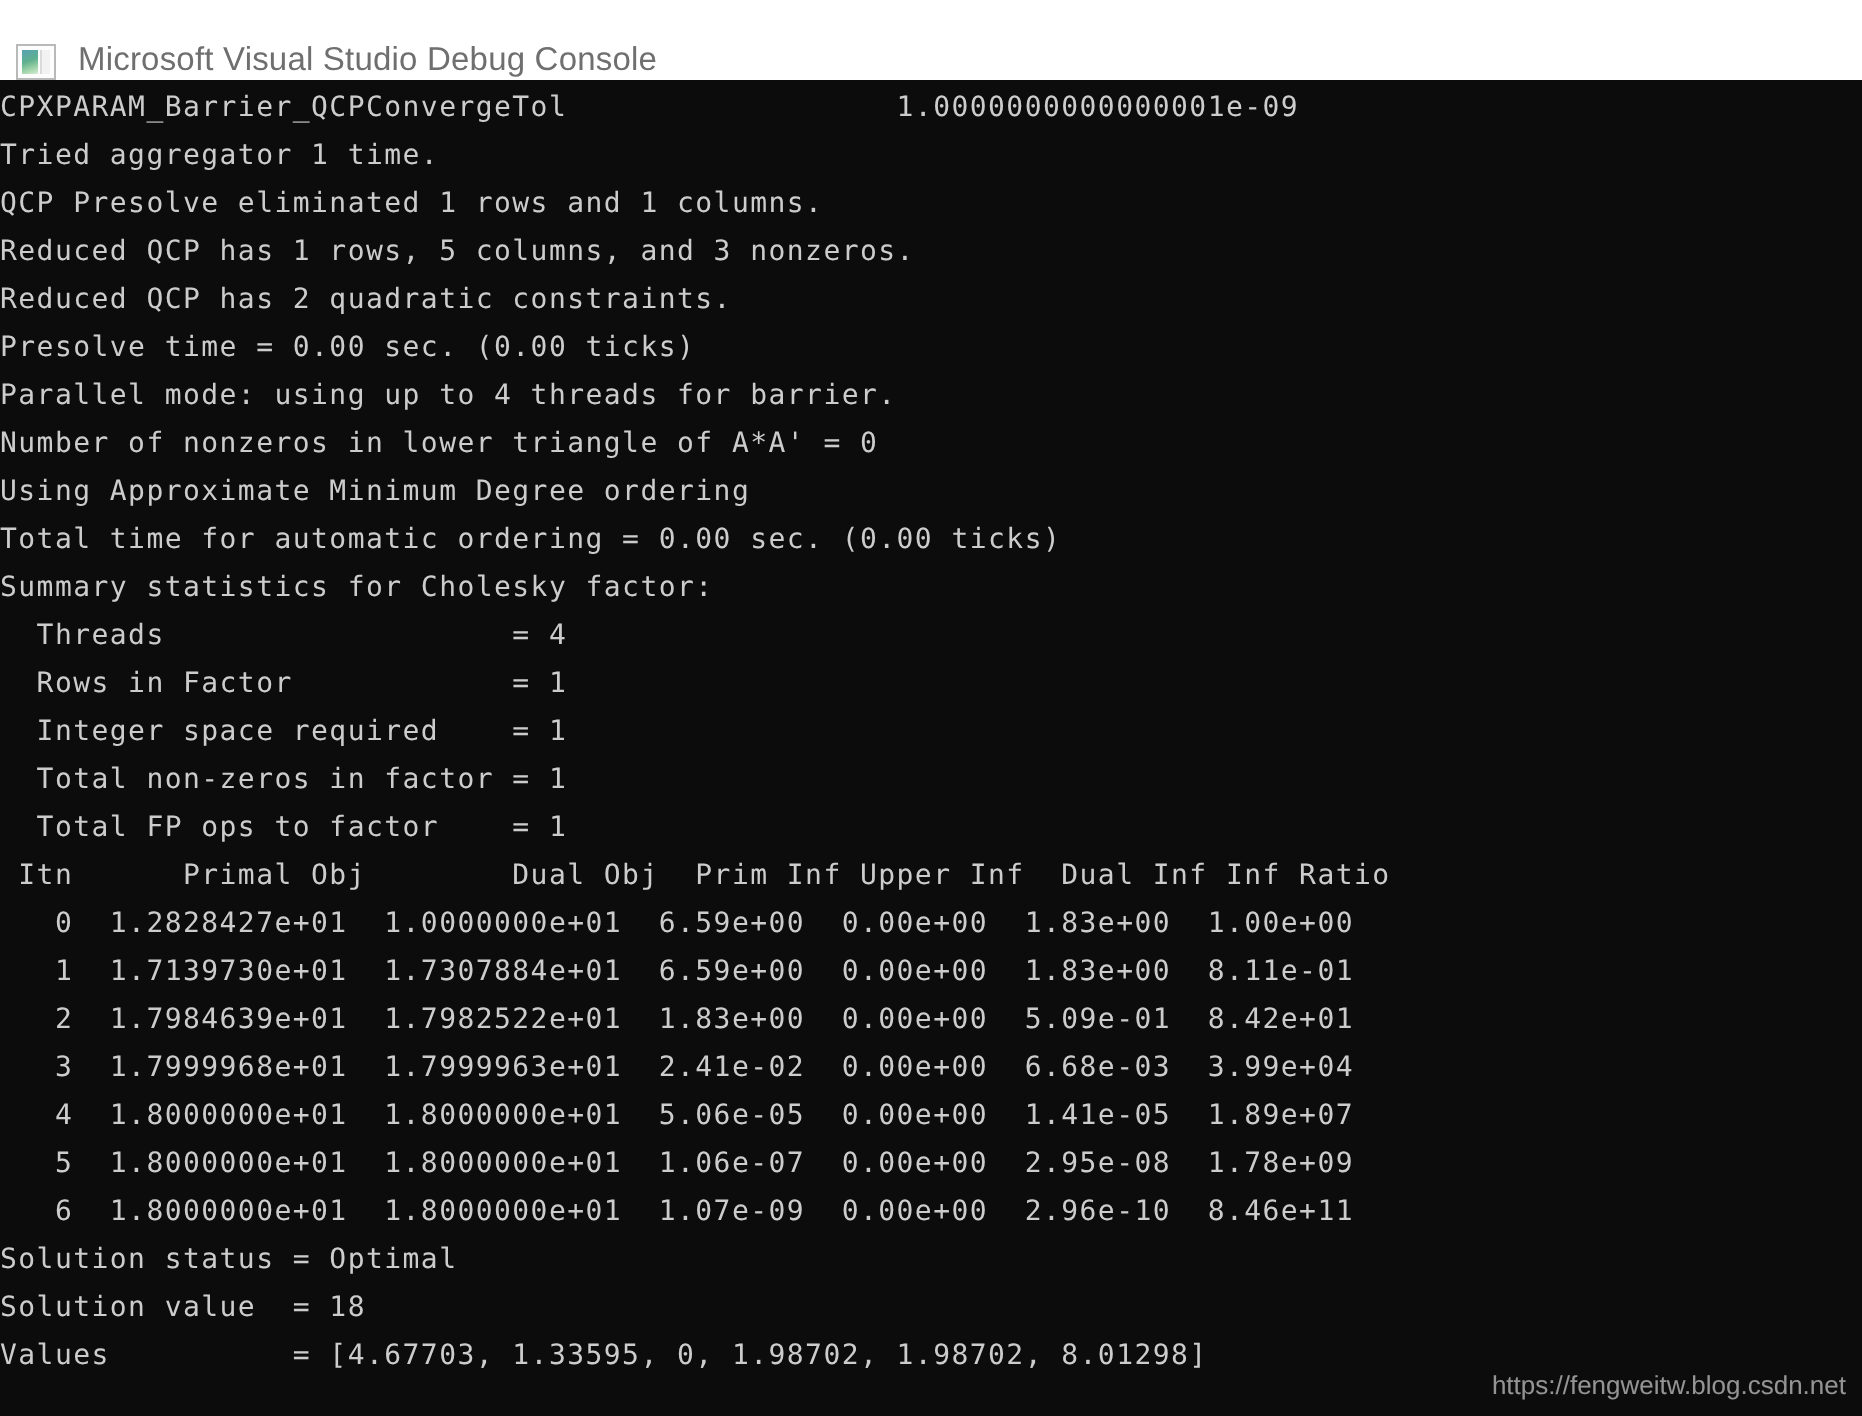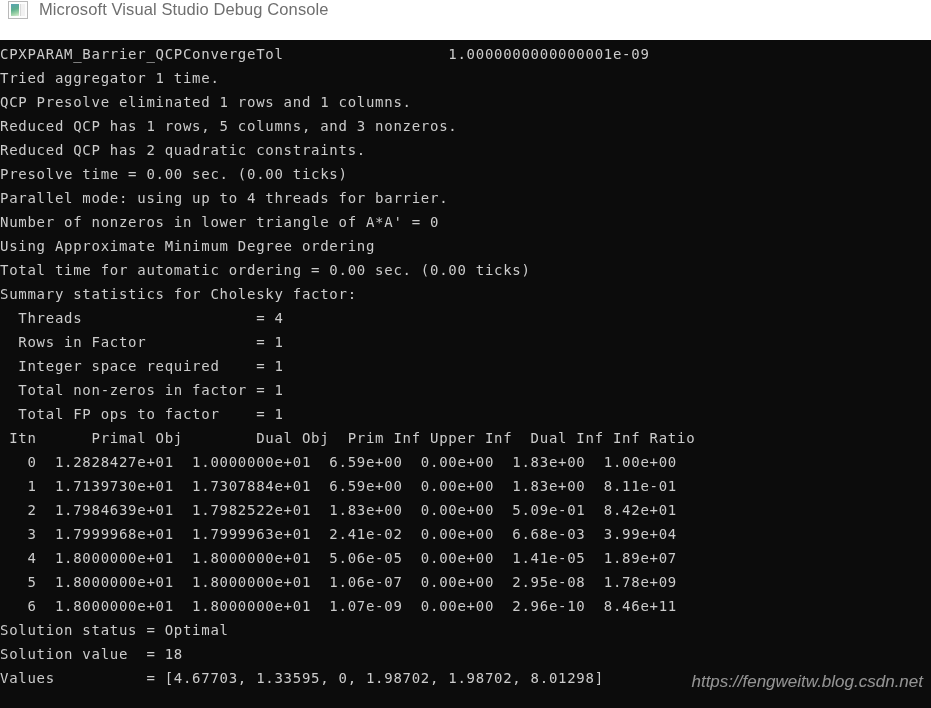--- a/index.html
+++ b/index.html
@@ -22,21 +22,21 @@
   }
 
   
   .titlebar {
     position: absolute;
     left: 0; top: 0;
     width: 931px;
     height: 40px;
     background: #ffffff;
     display: flex;
-    align-items: flex-start;
+    align-items: flex-end;
     box-sizing: border-box;
     padding-left: 8px;
   }
   .app-icon {
     width: 20px;
     height: 18px;
     position: relative;
     flex: 0 0 auto;
     margin-right: 11px;
     margin-top: 1px;
@@ -88,27 +88,26 @@
   }
   .console-line {
     white-space: pre;
     height: 24px;
   }
 
   
   .watermark {
     position: absolute;
     right: 8px;
-    bottom: 16px;
+    bottom: 8px;
     font-family: "Liberation Sans", sans-serif;
-    font-size: 17px;
+    font-size: 13px;
     color: rgba(232, 232, 232, 0.62);
     white-space: nowrap;
     pointer-events: none;
-    font-style: italic;
   }
 </style>
 </head>
 <body>
 
 <div id="app">
 
   <div class="titlebar">
     <div class="app-icon">
       <div class="pane-left"></div>

